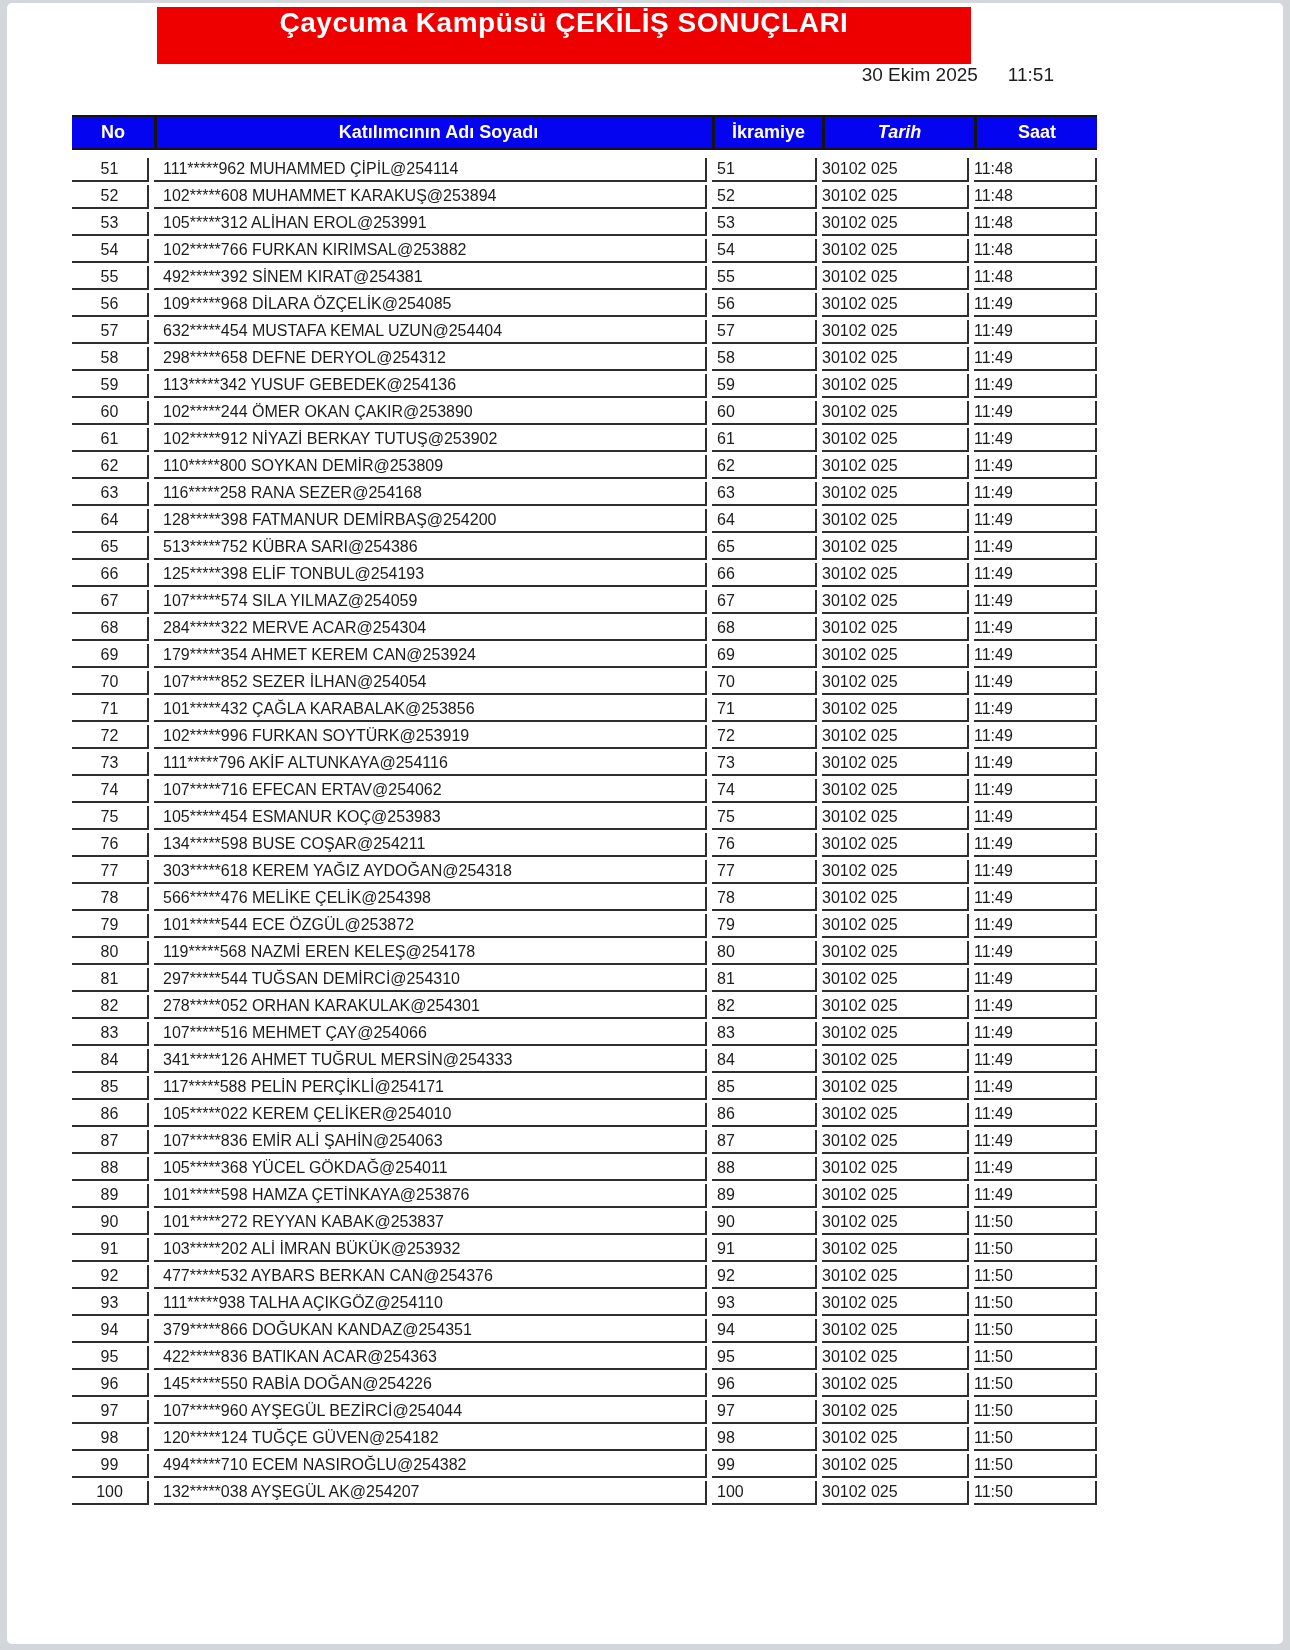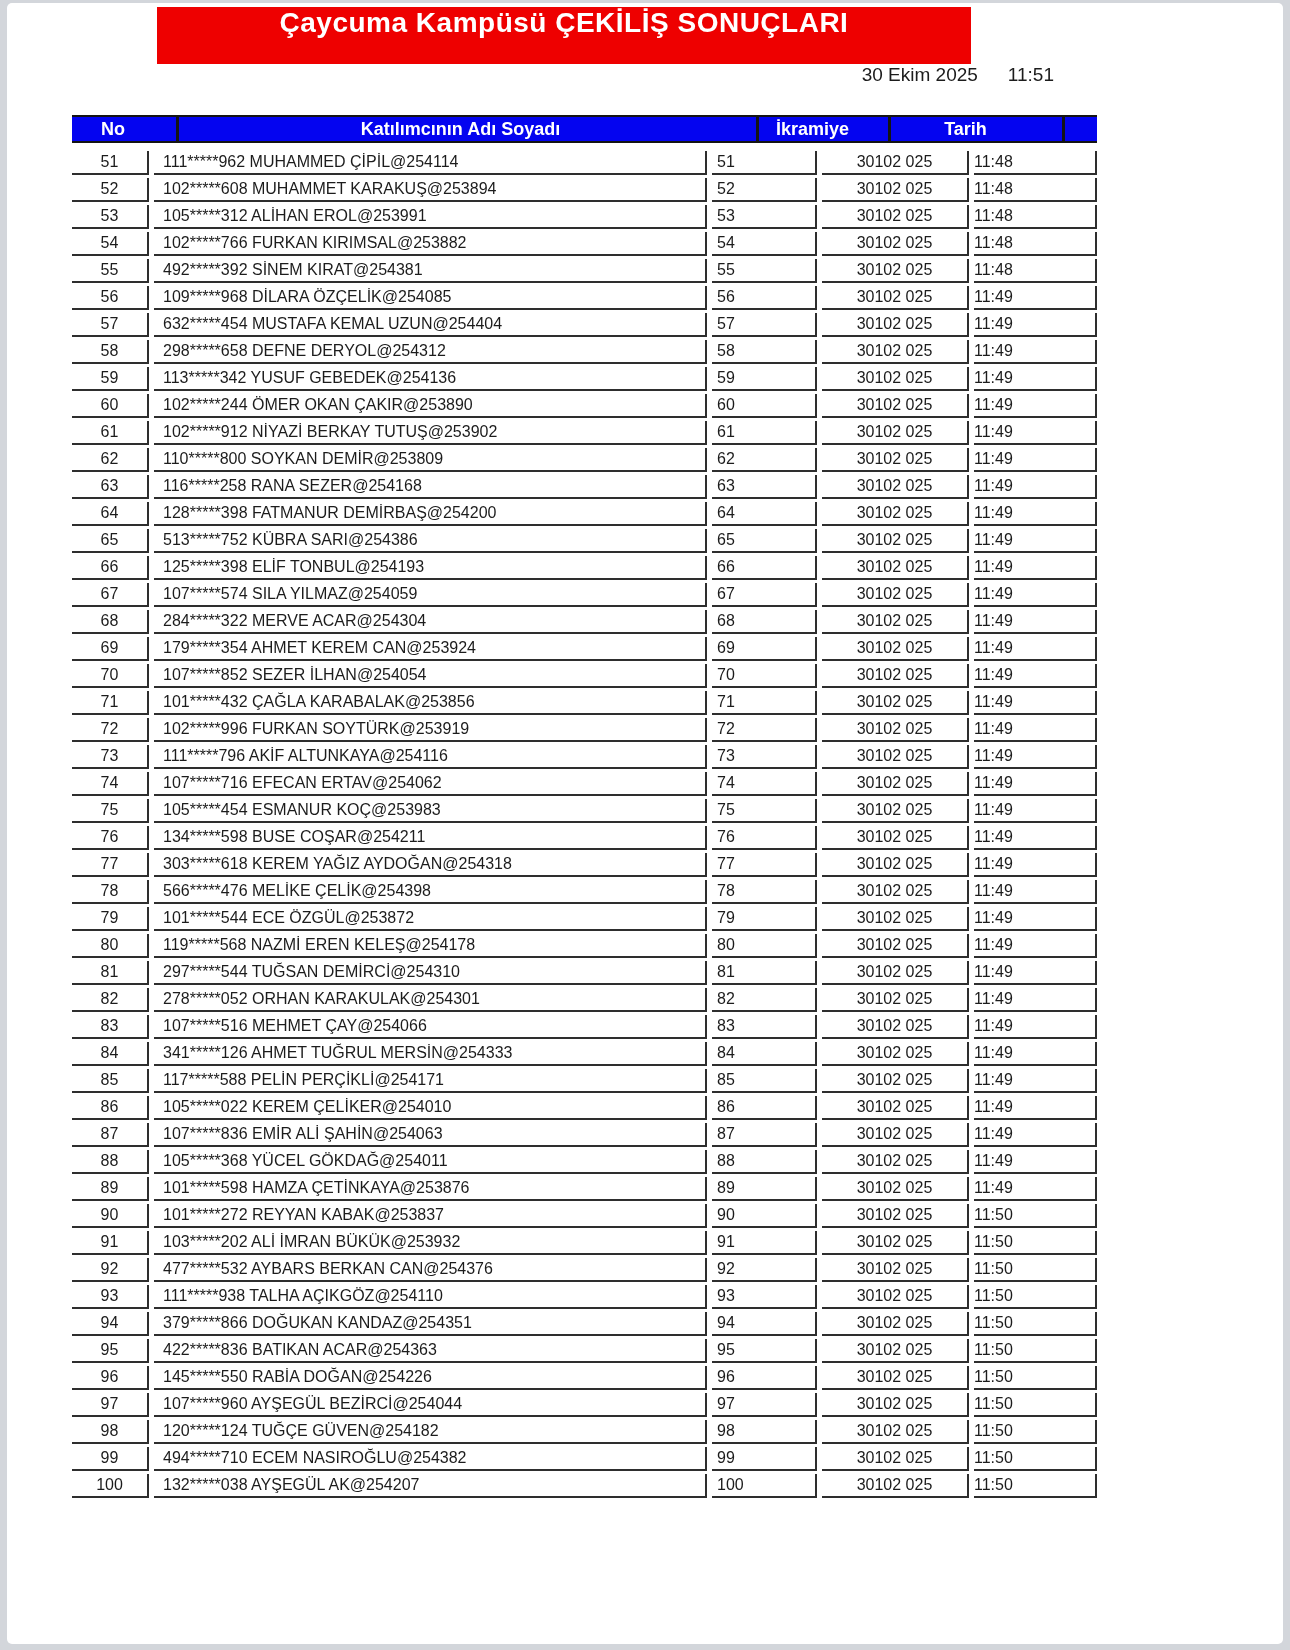--- a/index.html
+++ b/index.html
@@ -24,50 +24,49 @@
   }
   .datetime{
     position:absolute;top:61px;left:0;width:1047px;
     display:flex;justify-content:flex-end;gap:30px;
     font-size:19px;
   }
   .tbl{
     position:absolute;left:65px;top:112px;width:1025px;
   }
   .thead{
-    display:flex;align-items:stretch;height:28px;
+    display:flex;align-items:stretch;height:35px;
     background:var(--header-blue,#0404f0);
     border-top:2px solid #141414;border-bottom:2px solid #141414;
     box-sizing:border-box;
-    gap:22px;
   }
   .th{
     color:#ffffff;font-weight:bold;font-size:18px;
     display:flex;align-items:center;justify-content:center;
     box-sizing:border-box;flex:0 0 auto;
   }
   .th + .th{border-left:3px solid #141414;}
   .th.c-no{width:82px;}
   .th.c-name{width:558px;padding-left:8px;}
   .th.c-ikr{width:110px;}
-  .th.c-tarih{width:152px;}
+  .th.c-tarih{width:152px;font-style:italic;}
   .th.c-saat{width:123px;}
   .rows{margin-top:8px;}
   .row{display:flex;height:24px;margin-bottom:3px;}
   .cell{
     box-sizing:border-box;height:24px;
     border-bottom:2px solid #2e2e2e;border-right:2px solid #2e2e2e;
     margin-right:5px;
     font-size:16px;line-height:21px;
     white-space:nowrap;overflow:hidden;
   }
   .cell.no{width:77px;text-align:center;}
   .cell.name{width:553px;padding-left:9px;}
   .cell.ikr{width:105px;padding-left:5px;}
-  .cell.tarih{width:147px;text-align:center;}
+  .cell.tarih{width:147px;}
   .cell.saat{width:123px;margin-right:0;}
 </style>
 </head>
 <body>
 
 <div class="page">
 
   <div class="banner">
     <span class="title">Çaycuma Kampüsü ÇEKİLİŞ SONUÇLARI</span>
   </div>

